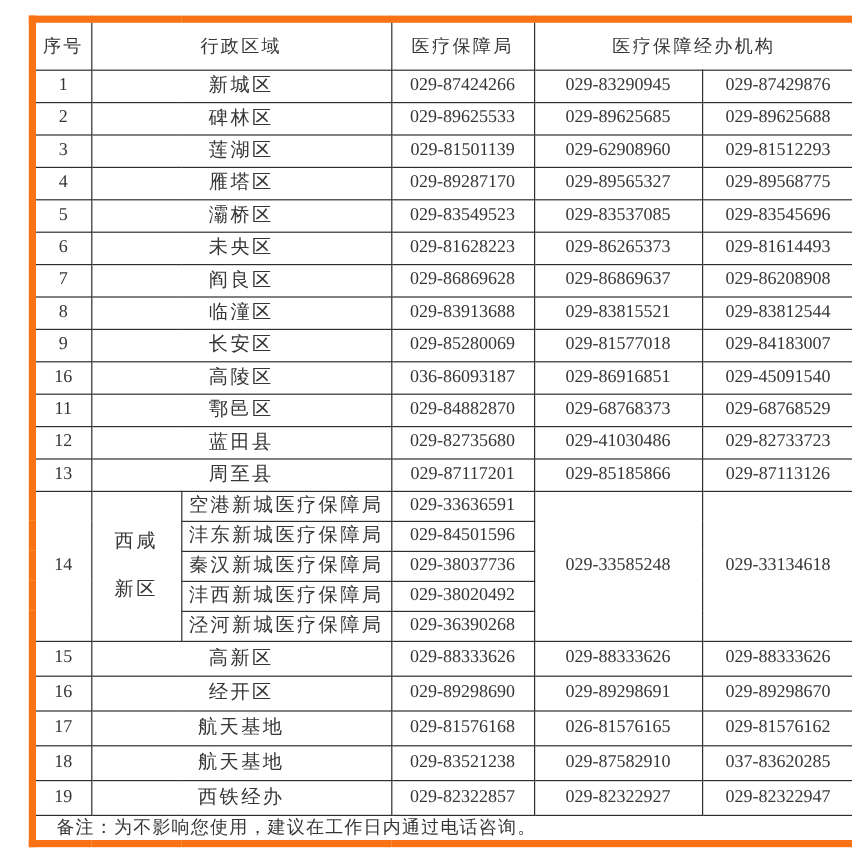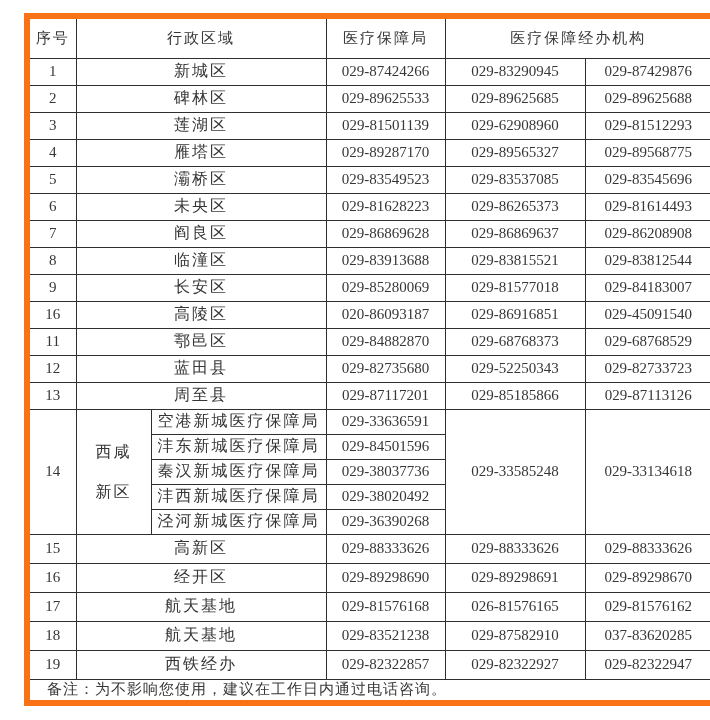--- a/index.html
+++ b/index.html
@@ -137,38 +137,38 @@
         <td class="num">9</td>
         <td colspan="2" class="cn">长安区</td>
         <td class="num">029-85280069</td>
         <td class="num">029-81577018</td>
         <td class="num">029-84183007</td>
       </tr>
 
       <tr>
         <td class="num">16</td>
         <td colspan="2" class="cn">高陵区</td>
-        <td class="num">020-86093187</td>
+        <td class="num">036-86093187</td>
         <td class="num">029-86916851</td>
         <td class="num">029-45091540</td>
       </tr>
 
       <tr>
         <td class="num">11</td>
         <td colspan="2" class="cn">鄠邑区</td>
         <td class="num">029-84882870</td>
         <td class="num">029-68768373</td>
         <td class="num">029-68768529</td>
       </tr>
 
       <tr>
         <td class="num">12</td>
         <td colspan="2" class="cn">蓝田县</td>
         <td class="num">029-82735680</td>
-        <td class="num">029-52250343</td>
+        <td class="num">029-41030486</td>
         <td class="num">029-82733723</td>
       </tr>
 
       <tr>
         <td class="num">13</td>
         <td colspan="2" class="cn">周至县</td>
         <td class="num">029-87117201</td>
         <td class="num">029-85185866</td>
         <td class="num">029-87113126</td>
       </tr>

